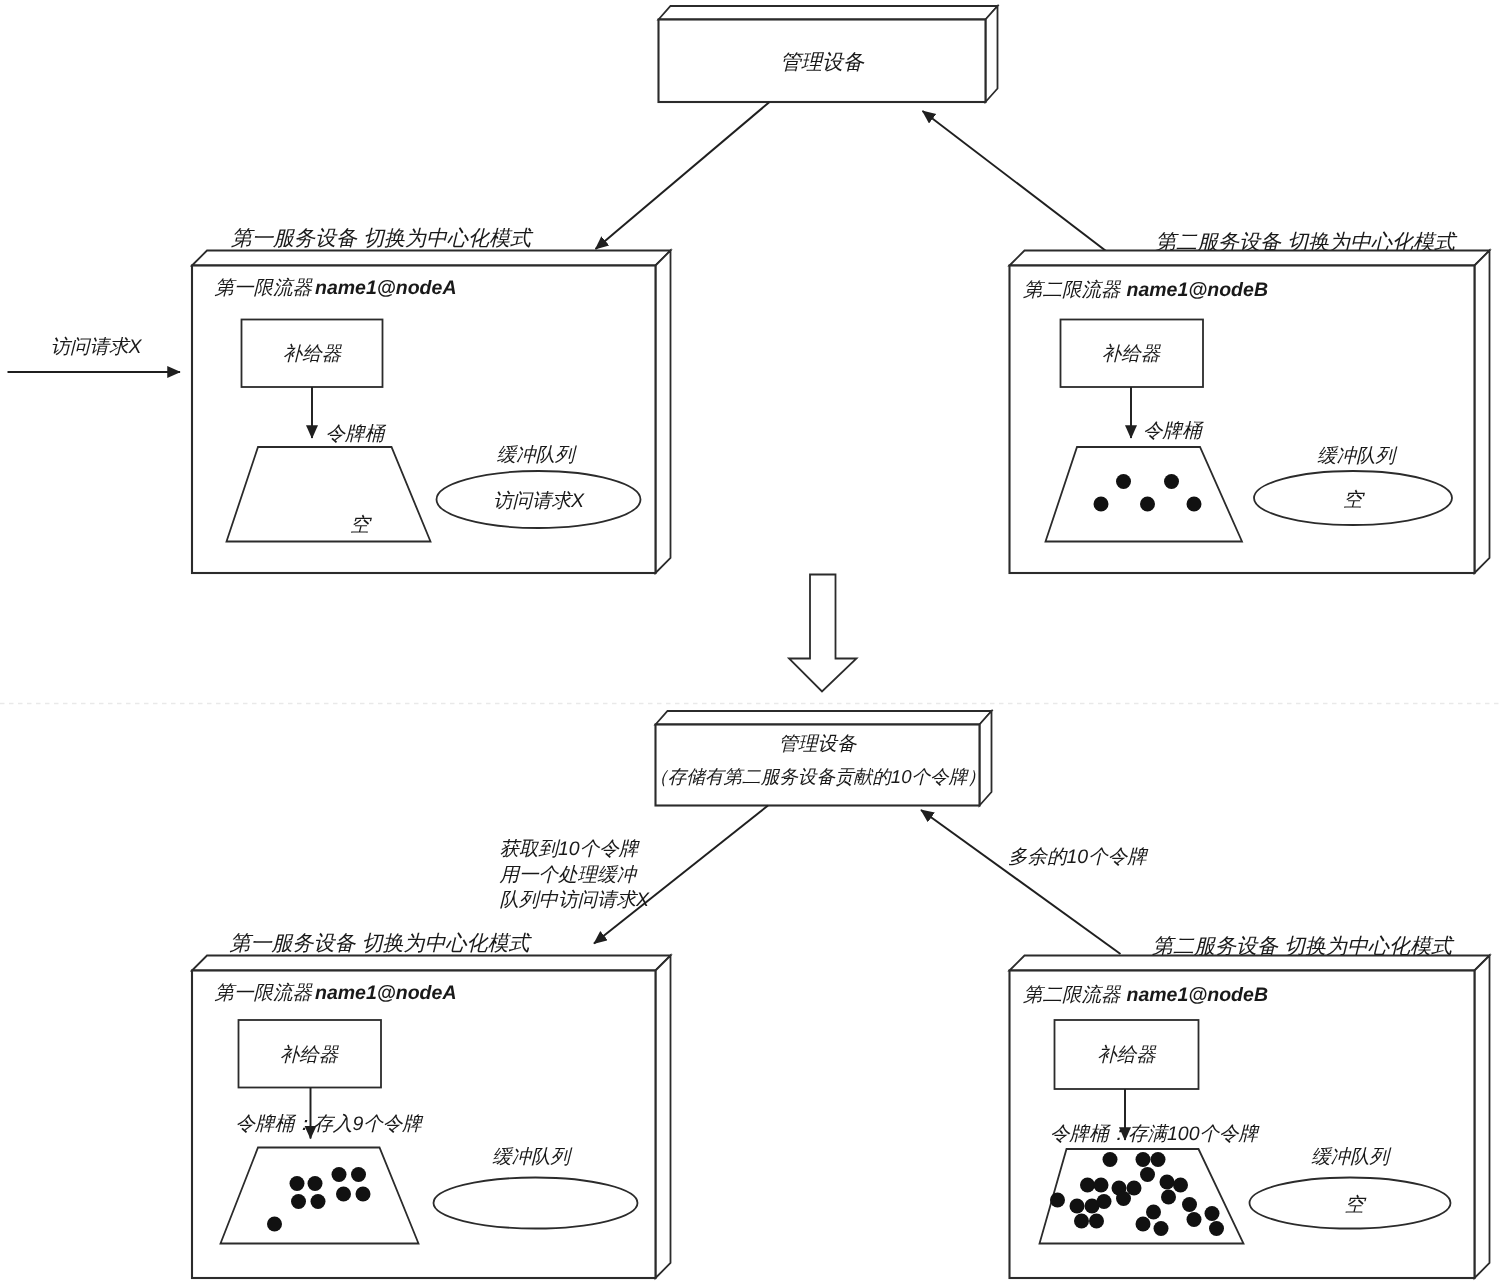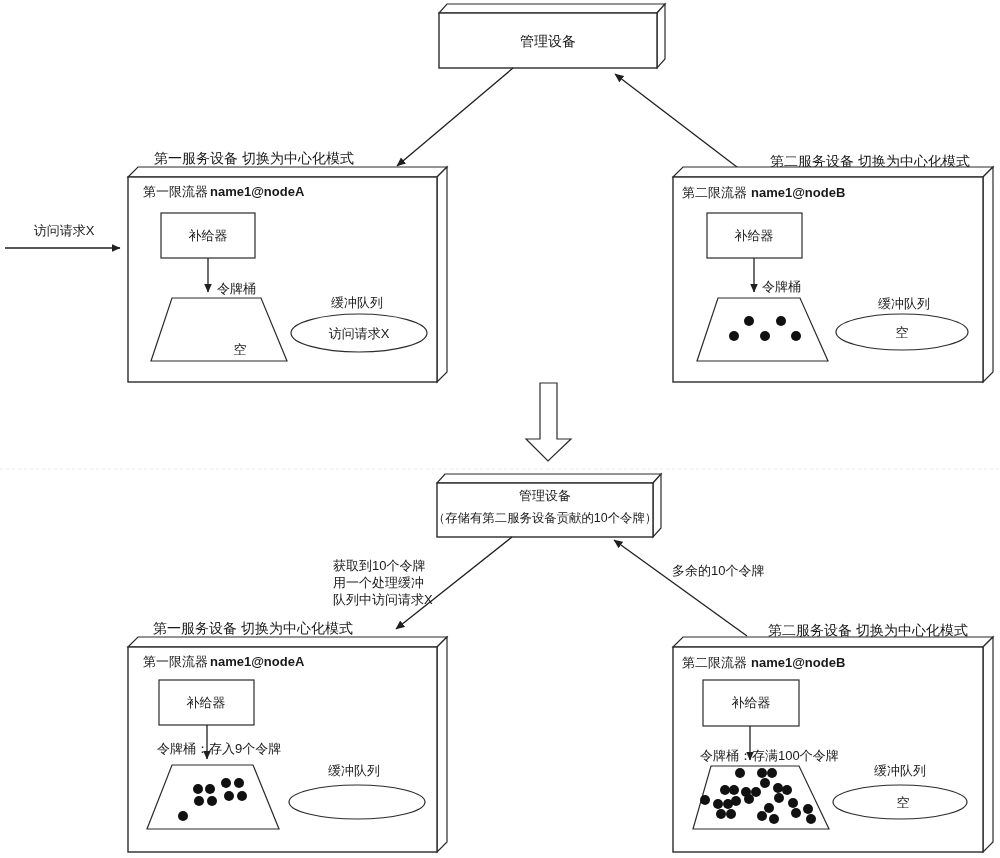--- a/index.html
+++ b/index.html
@@ -1,16 +1,16 @@
 <!DOCTYPE html>
 <html><head>
 <meta charset="utf-8">
 <style>
   html,body{margin:0;padding:0;background:#fff;}
-  #stage{position:relative;width:1000px;height:858px;background:#fff;font-family:"Liberation Sans",sans-serif;}
+  #stage{position:relative;width:1000px;height:858px;background:#fff;font-family:"Liberation Sans",sans-serif;font-style:italic;}
   svg{position:absolute;left:0;top:0;}
   .box{fill:#ffffff;stroke:#2b2b2b;stroke-width:1.4;}
   .slab{fill:#ffffff;stroke:#2b2b2b;stroke-width:1.2;}
   .ln{stroke:#1f1f1f;stroke-width:1.3;fill:none;}
   .thin{stroke:#2b2b2b;stroke-width:1.2;fill:none;}
   .scanline{stroke:#e9e9e9;stroke-width:1;stroke-dasharray:3 3;}
   text{fill:#191919;font-family:"Liberation Sans",sans-serif;}
   .t14{font-size:14px;}
   .t13{font-size:13px;}
   .t12{font-size:12.4px;}

